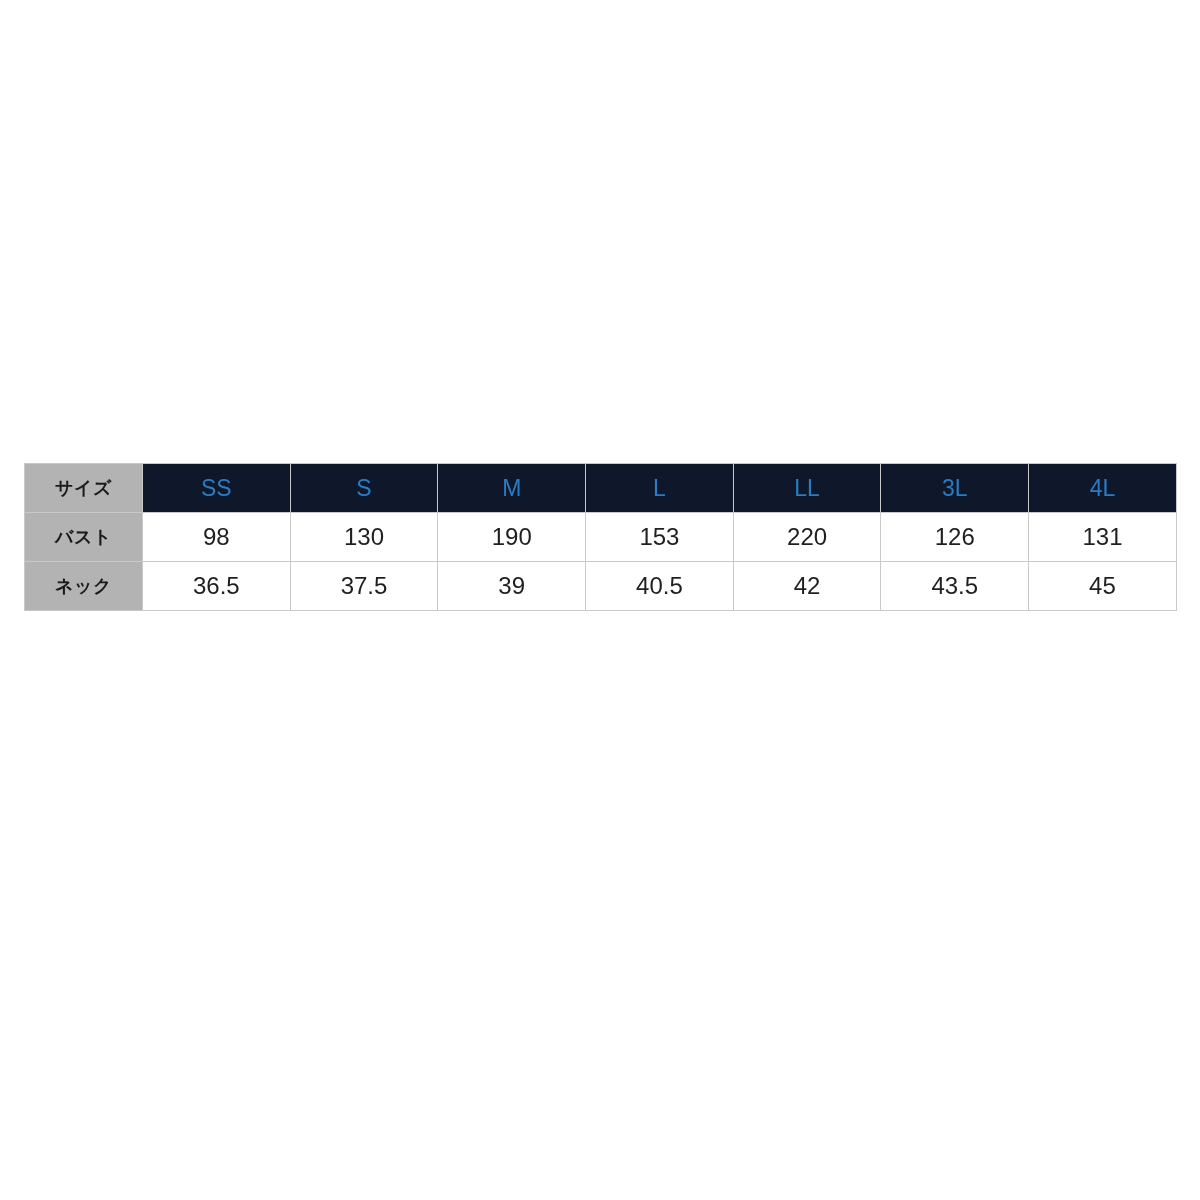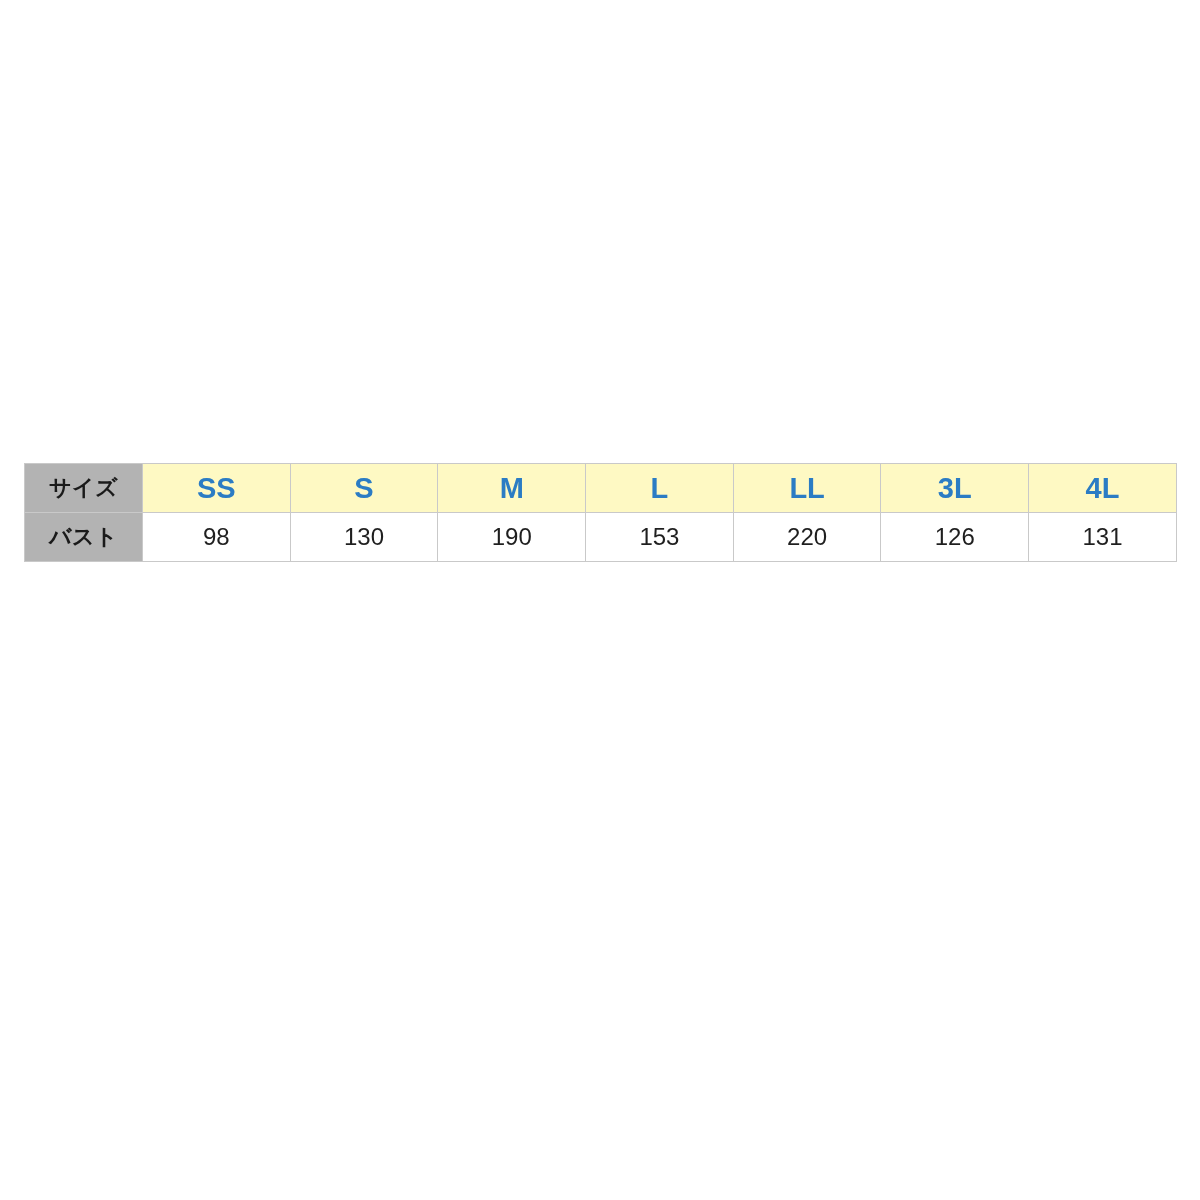--- a/index.html
+++ b/index.html
@@ -42,31 +42,31 @@
     color: #222222;
     font-weight: normal;
   }
 
   
   table.size-table th.row-label,
   table.size-table th.corner {
     background: #b3b3b3;
     color: #1a1a1a;
     font-weight: bold;
-    font-size: 22px;
+    font-size: 18px;
     letter-spacing: 0.5px;
     margin-top: 23px;
   }
 
   
   table.size-table th.size-head {
-    background: #fef9c3;
+    background: #0f172a;
     color: #2b7cc4;
-    font-weight: bold;
-    font-size: 29px;
+    font-weight: normal;
+    font-size: 23px;
   }
 
   table.size-table td.value {
     background: #ffffff;
     font-size: 24px;
     color: #1f1f1f;
     margin-left: 44px;
   }
 </style>
 </head>
@@ -100,15 +100,25 @@
       <tr>
         <th class="row-label">バスト</th>
         <td class="value">98</td>
         <td class="value">130</td>
         <td class="value">190</td>
         <td class="value">153</td>
         <td class="value">220</td>
         <td class="value">126</td>
         <td class="value">131</td>
       </tr>
+      <tr>
+        <th class="row-label">ネック</th>
+        <td class="value">36.5</td>
+        <td class="value">37.5</td>
+        <td class="value">39</td>
+        <td class="value">40.5</td>
+        <td class="value">42</td>
+        <td class="value">43.5</td>
+        <td class="value">45</td>
+      </tr>
     </tbody>
   </table>
 </div>
 
 </body></html>

